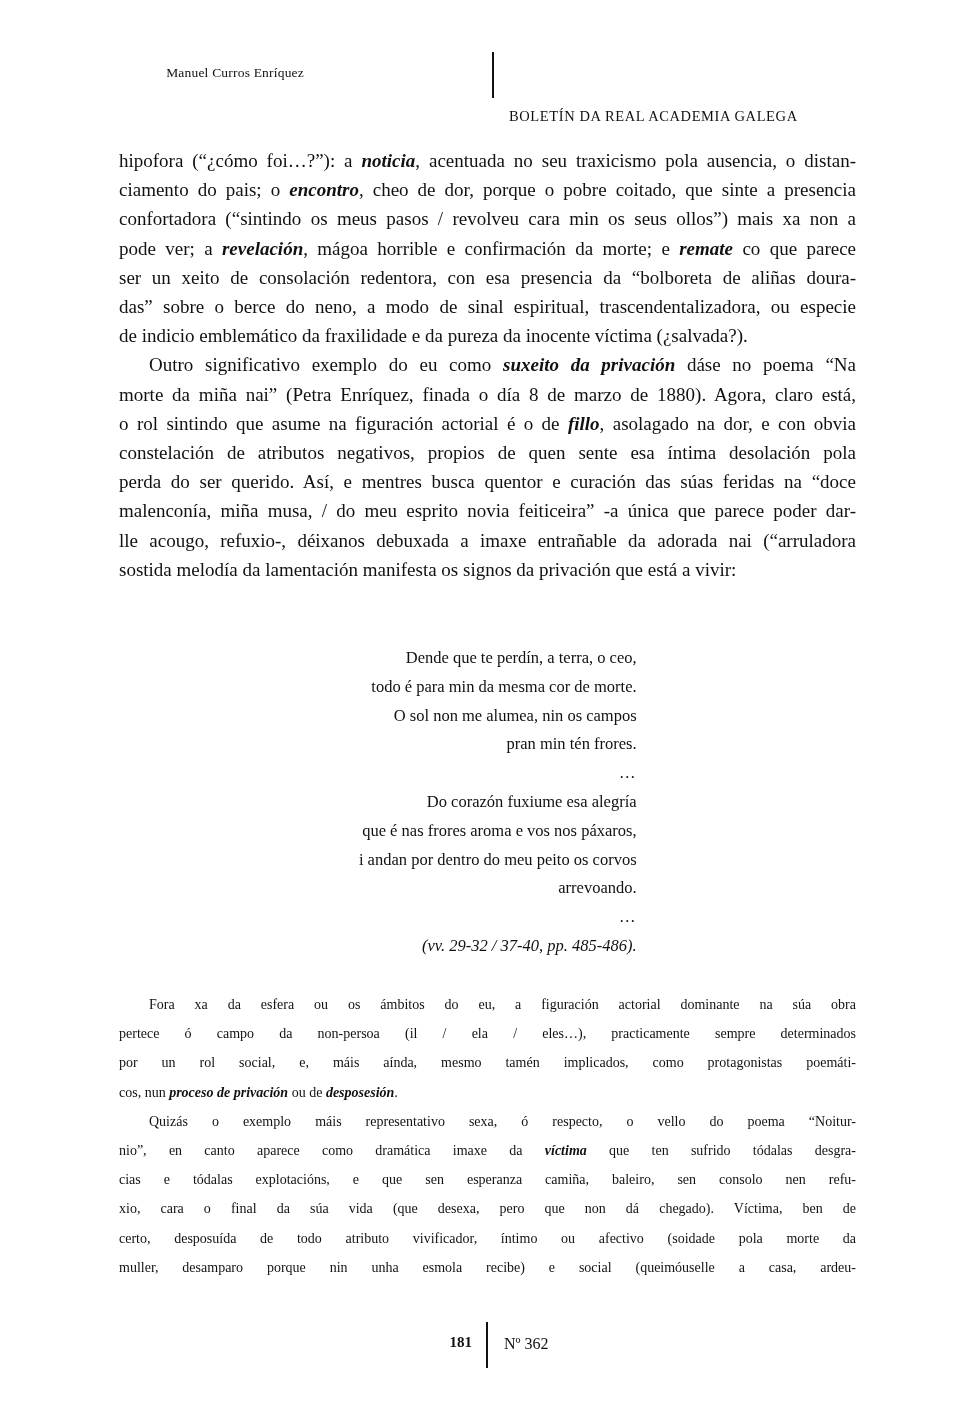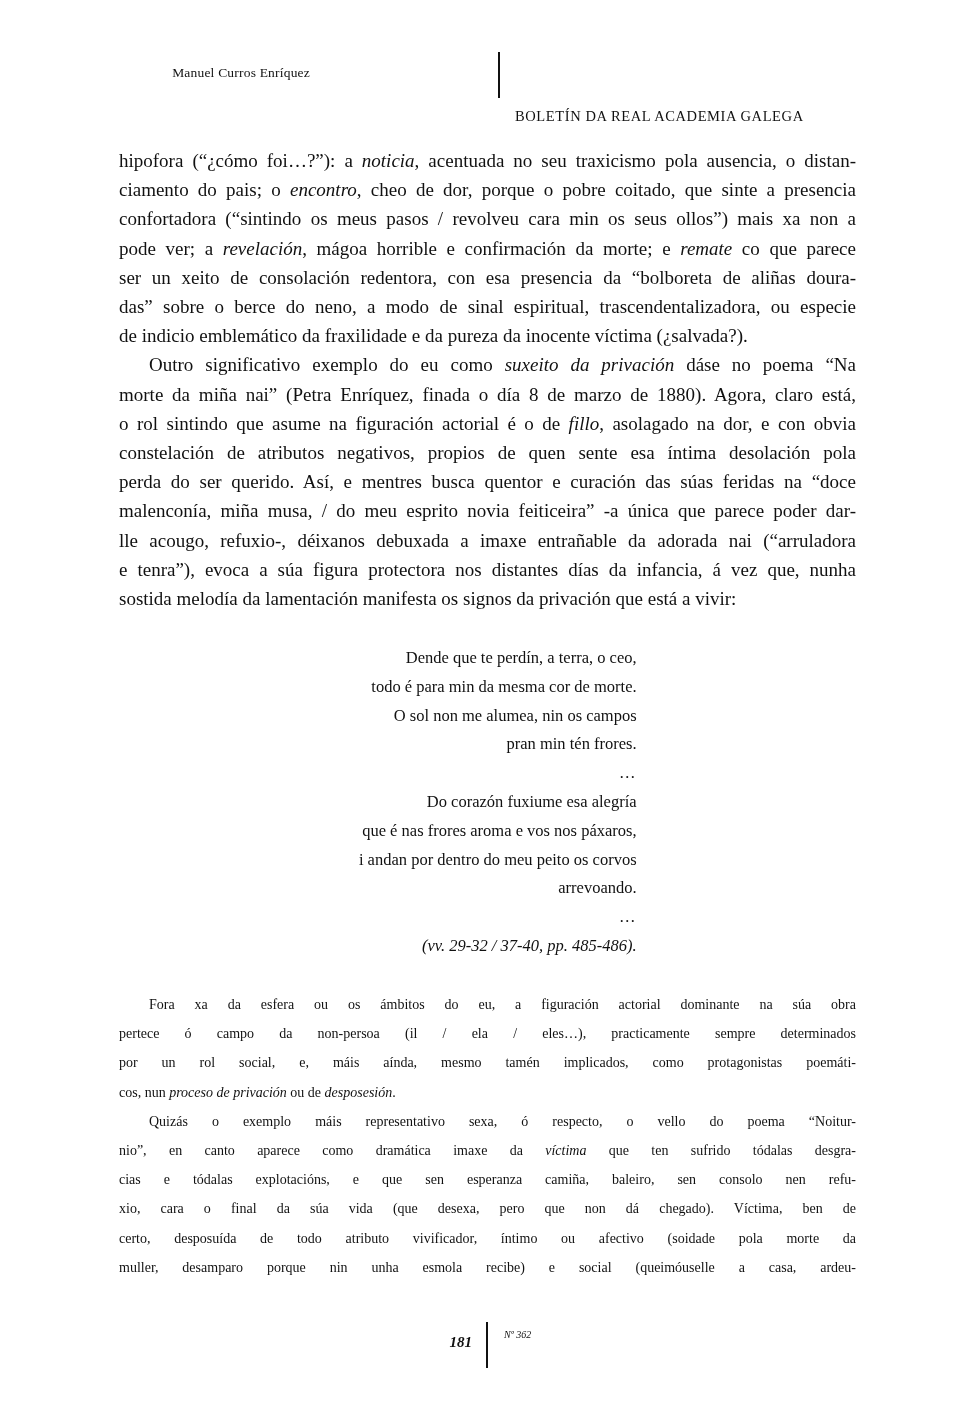--- a/index.html
+++ b/index.html
@@ -1,37 +1,37 @@
 <!DOCTYPE html>
 <html><head>
 <meta charset="utf-8">
 <style>
   html, body { margin: 0; padding: 0; background: #ffffff; }
   body { width: 975px; height: 1417px; position: relative; overflow: hidden;
          font-family: "Liberation Serif", "DejaVu Serif", serif; color: #111; }
-  .header { position: absolute; top: 52px; left: 12px; width: 801px; height: 46px; }
+  .header { position: absolute; top: 52px; left: 6px; width: 801px; height: 46px; }
   .header .author { position: absolute; right: 503px; top: 13px; font-size: 13.5px; letter-spacing: 0.2px; white-space: nowrap; }
   .header .divider { position: absolute; left: 486px; top: 0; width: 1.5px; height: 46px; background: #111; }
   .header .journal { position: absolute; left: 503px; top: 12px; font-size: 14.5px; letter-spacing: 0.6px; white-space: nowrap; margin-top: 44px; }
   .body { position: absolute; left: 119px; top: 146px; width: 737px; font-size: 19px; line-height: 29.2px; }
   .p { margin: 0; text-align: justify; text-align-last: left; }
   .line { display: block; text-align: justify; text-align-last: justify; white-space: nowrap; }
   .line.last { text-align-last: left; }
   .line.indent { padding-left: 30px; }
-  em { font-style: italic; }
+  em { font-style: italic; font-weight: bold; }
   .poem { position: absolute; left: 327px; top: 644px; font-size: 16.5px; line-height: 28.8px; text-align: right; }
   .poem .v { display: block; white-space: nowrap; }
   .poem .v.ind { padding-left: 78px; }
   .poem .v.ell { padding-left: 142px; letter-spacing: 1px; }
   .poem .v.ref { padding-left: 95px; font-style: italic; }
   .body2 { position: absolute; left: 119px; top: 990px; width: 737px; font-size: 14px; line-height: 29.2px; }
-  .footer { position: absolute; top: 1322px; left: 0; width: 975px; height: 46px; font-style: italic; }
+  .footer { position: absolute; top: 1322px; left: 0; width: 975px; height: 46px; }
   .footer .pageno { position: absolute; right: 503px; top: 12px; font-size: 15px; font-weight: bold; }
   .footer .divider { position: absolute; left: 486px; top: 0; width: 1.5px; height: 46px; background: #111; }
-  .footer .issue { position: absolute; left: 504px; top: 7px; font-size: 10px; }
+  .footer .issue { position: absolute; left: 504px; top: 13px; font-size: 16px; }
 </style>
 </head>
 <body>
 
 <div class="header">
   <span class="author">Manuel Curros Enríquez</span>
   <span class="divider"></span>
   <span class="journal">BOLETÍN DA REAL ACADEMIA GALEGA</span>
 </div>
 
@@ -46,21 +46,20 @@
       <span class="line last"><span>de indicio emblemático da fraxilidade e da pureza da inocente víctima (¿salvada?).</span></span>
     </div>
   <div class="p">
       <span class="line indent"><span>Outro significativo exemplo do eu como </span><em>suxeito da privación</em><span> dáse no poema “Na</span></span>
       <span class="line"><span>morte da miña nai” (Petra Enríquez, finada o día 8 de marzo de 1880). Agora, claro está,</span></span>
       <span class="line"><span>o rol sintindo que asume na figuración actorial é o de </span><em>fillo</em><span>, asolagado na dor, e con obvia</span></span>
       <span class="line"><span>constelación de atributos negativos, propios de quen sente esa íntima desolación pola</span></span>
       <span class="line"><span>perda do ser querido. Así, e mentres busca quentor e curación das súas feridas na “doce</span></span>
       <span class="line"><span>malenconía, miña musa, / do meu esprito novia feiticeira” -a única que parece poder dar-</span></span>
       <span class="line"><span>lle acougo, refuxio-, déixanos debuxada a imaxe entrañable da adorada nai (“arruladora</span></span>
-      <span class="line"><span>e tenra”), evoca a súa figura protectora nos distantes días da infancia, á vez que, nunha</span></span>
       <span class="line last"><span>sostida melodía da lamentación manifesta os signos da privación que está a vivir:</span></span>
     </div>
 </div>
 
 <div class="poem">
     <span class="v">Dende que te perdín, a terra, o ceo,</span>
     <span class="v">todo é para min da mesma cor de morte.</span>
     <span class="v">O sol non me alumea, nin os campos</span>
     <span class="v ind">pran min tén frores.</span>
     <span class="v ell">…</span>

